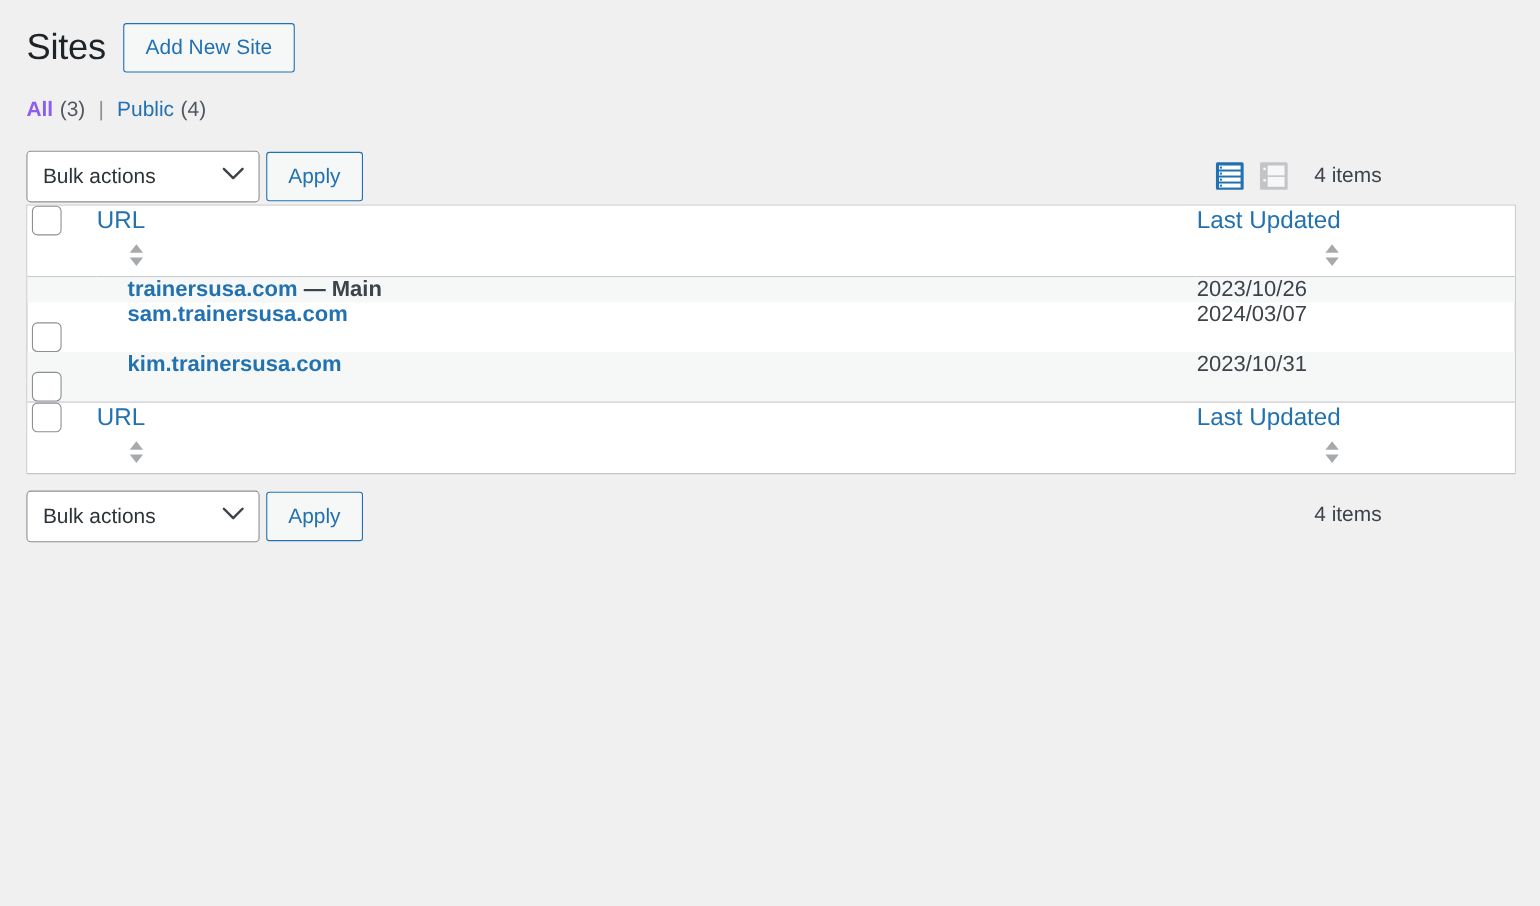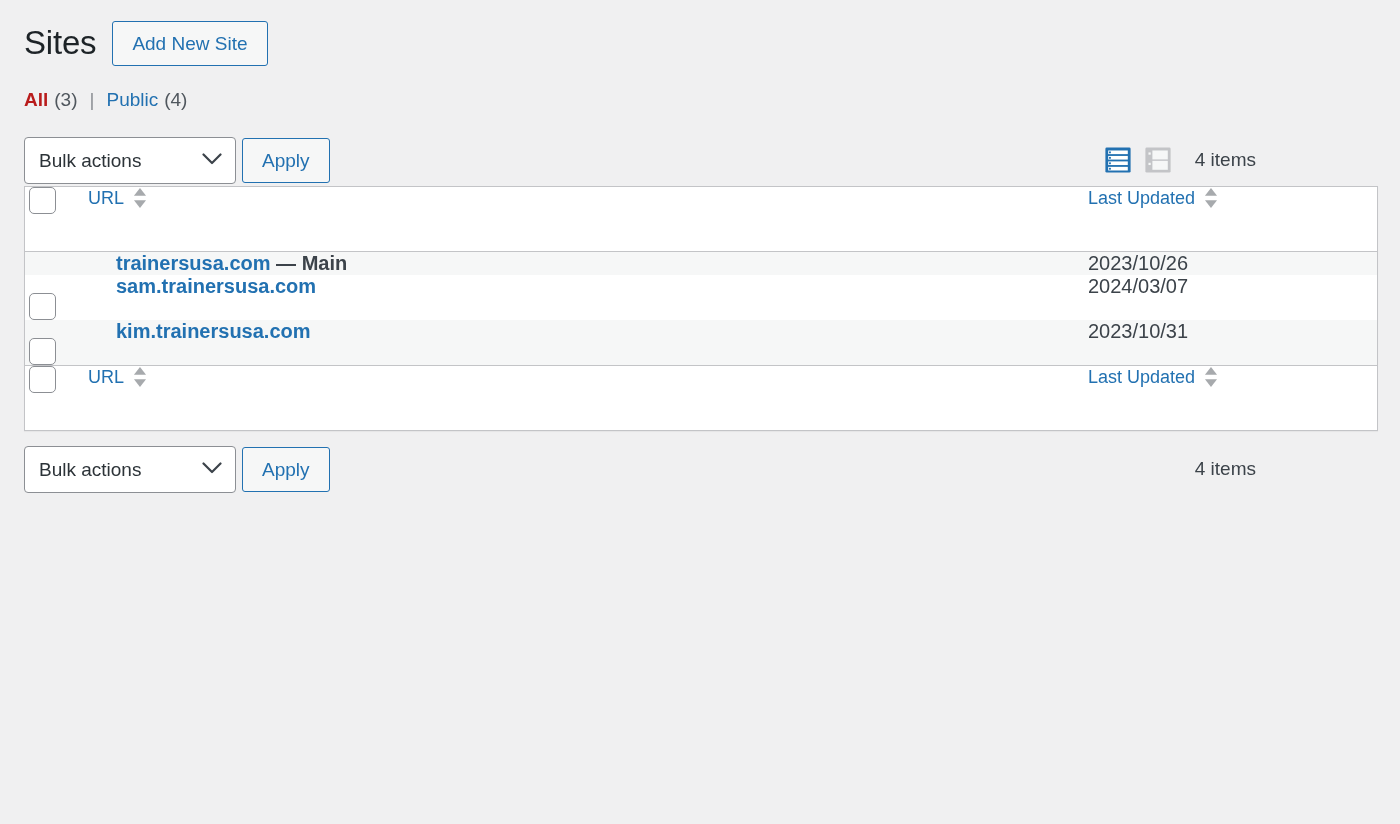--- a/index.html
+++ b/index.html
@@ -61,21 +61,21 @@
     min-height: 40px;
   }
   .subsubsub {
     display: flex;
     align-items: center;
     font-size: 19px;
     color: #50575e;
     gap: 0;
   }
   .subsubsub .item { display: inline-flex; align-items: baseline; gap: 6px; }
-  .subsubsub .cur { color: #b91c1c; font-weight: bold; }
+  .subsubsub .cur { color: #8b5cf6; font-weight: bold; }
   .subsubsub .lnk { color: #2271b1; text-decoration: none; cursor: pointer; }
   .subsubsub .count { color: #50575e; }
   .subsubsub .sep { color: #8c8f94; padding: 0 12px; }
 
   .search-box {
     display: flex;
     align-items: center;
     gap: 10px;
   }
   .search-input {
@@ -164,27 +164,28 @@
     background: #fff;
     padding: 18px 0 18px 0;
     height: 65px;
     vertical-align: middle;
   }
   thead tr th { border-bottom: 1px solid #c3c4c7; }
   tfoot tr th { border-top: 1px solid #c3c4c7; }
 
   .th-inner {
     display: inline-flex;
-    align-items: center;
+    align-items: flex-end;
     gap: 8px;
-    font-size: 18px;
+    font-size: 22px;
     color: #2271b1;
     text-decoration: none;
     font-weight: 400;
     cursor: pointer;
+    flex-direction: column;
   }
   .th-date { padding-left: 27px; }
 
   tbody td {
     padding: 20px 0 38px 0;
     font-size: 20px;
     vertical-align: top;
   }
   tbody tr.alt td { background: #f6f7f7; }
   tbody tr td.cb-cell { padding-top: 18px; }

